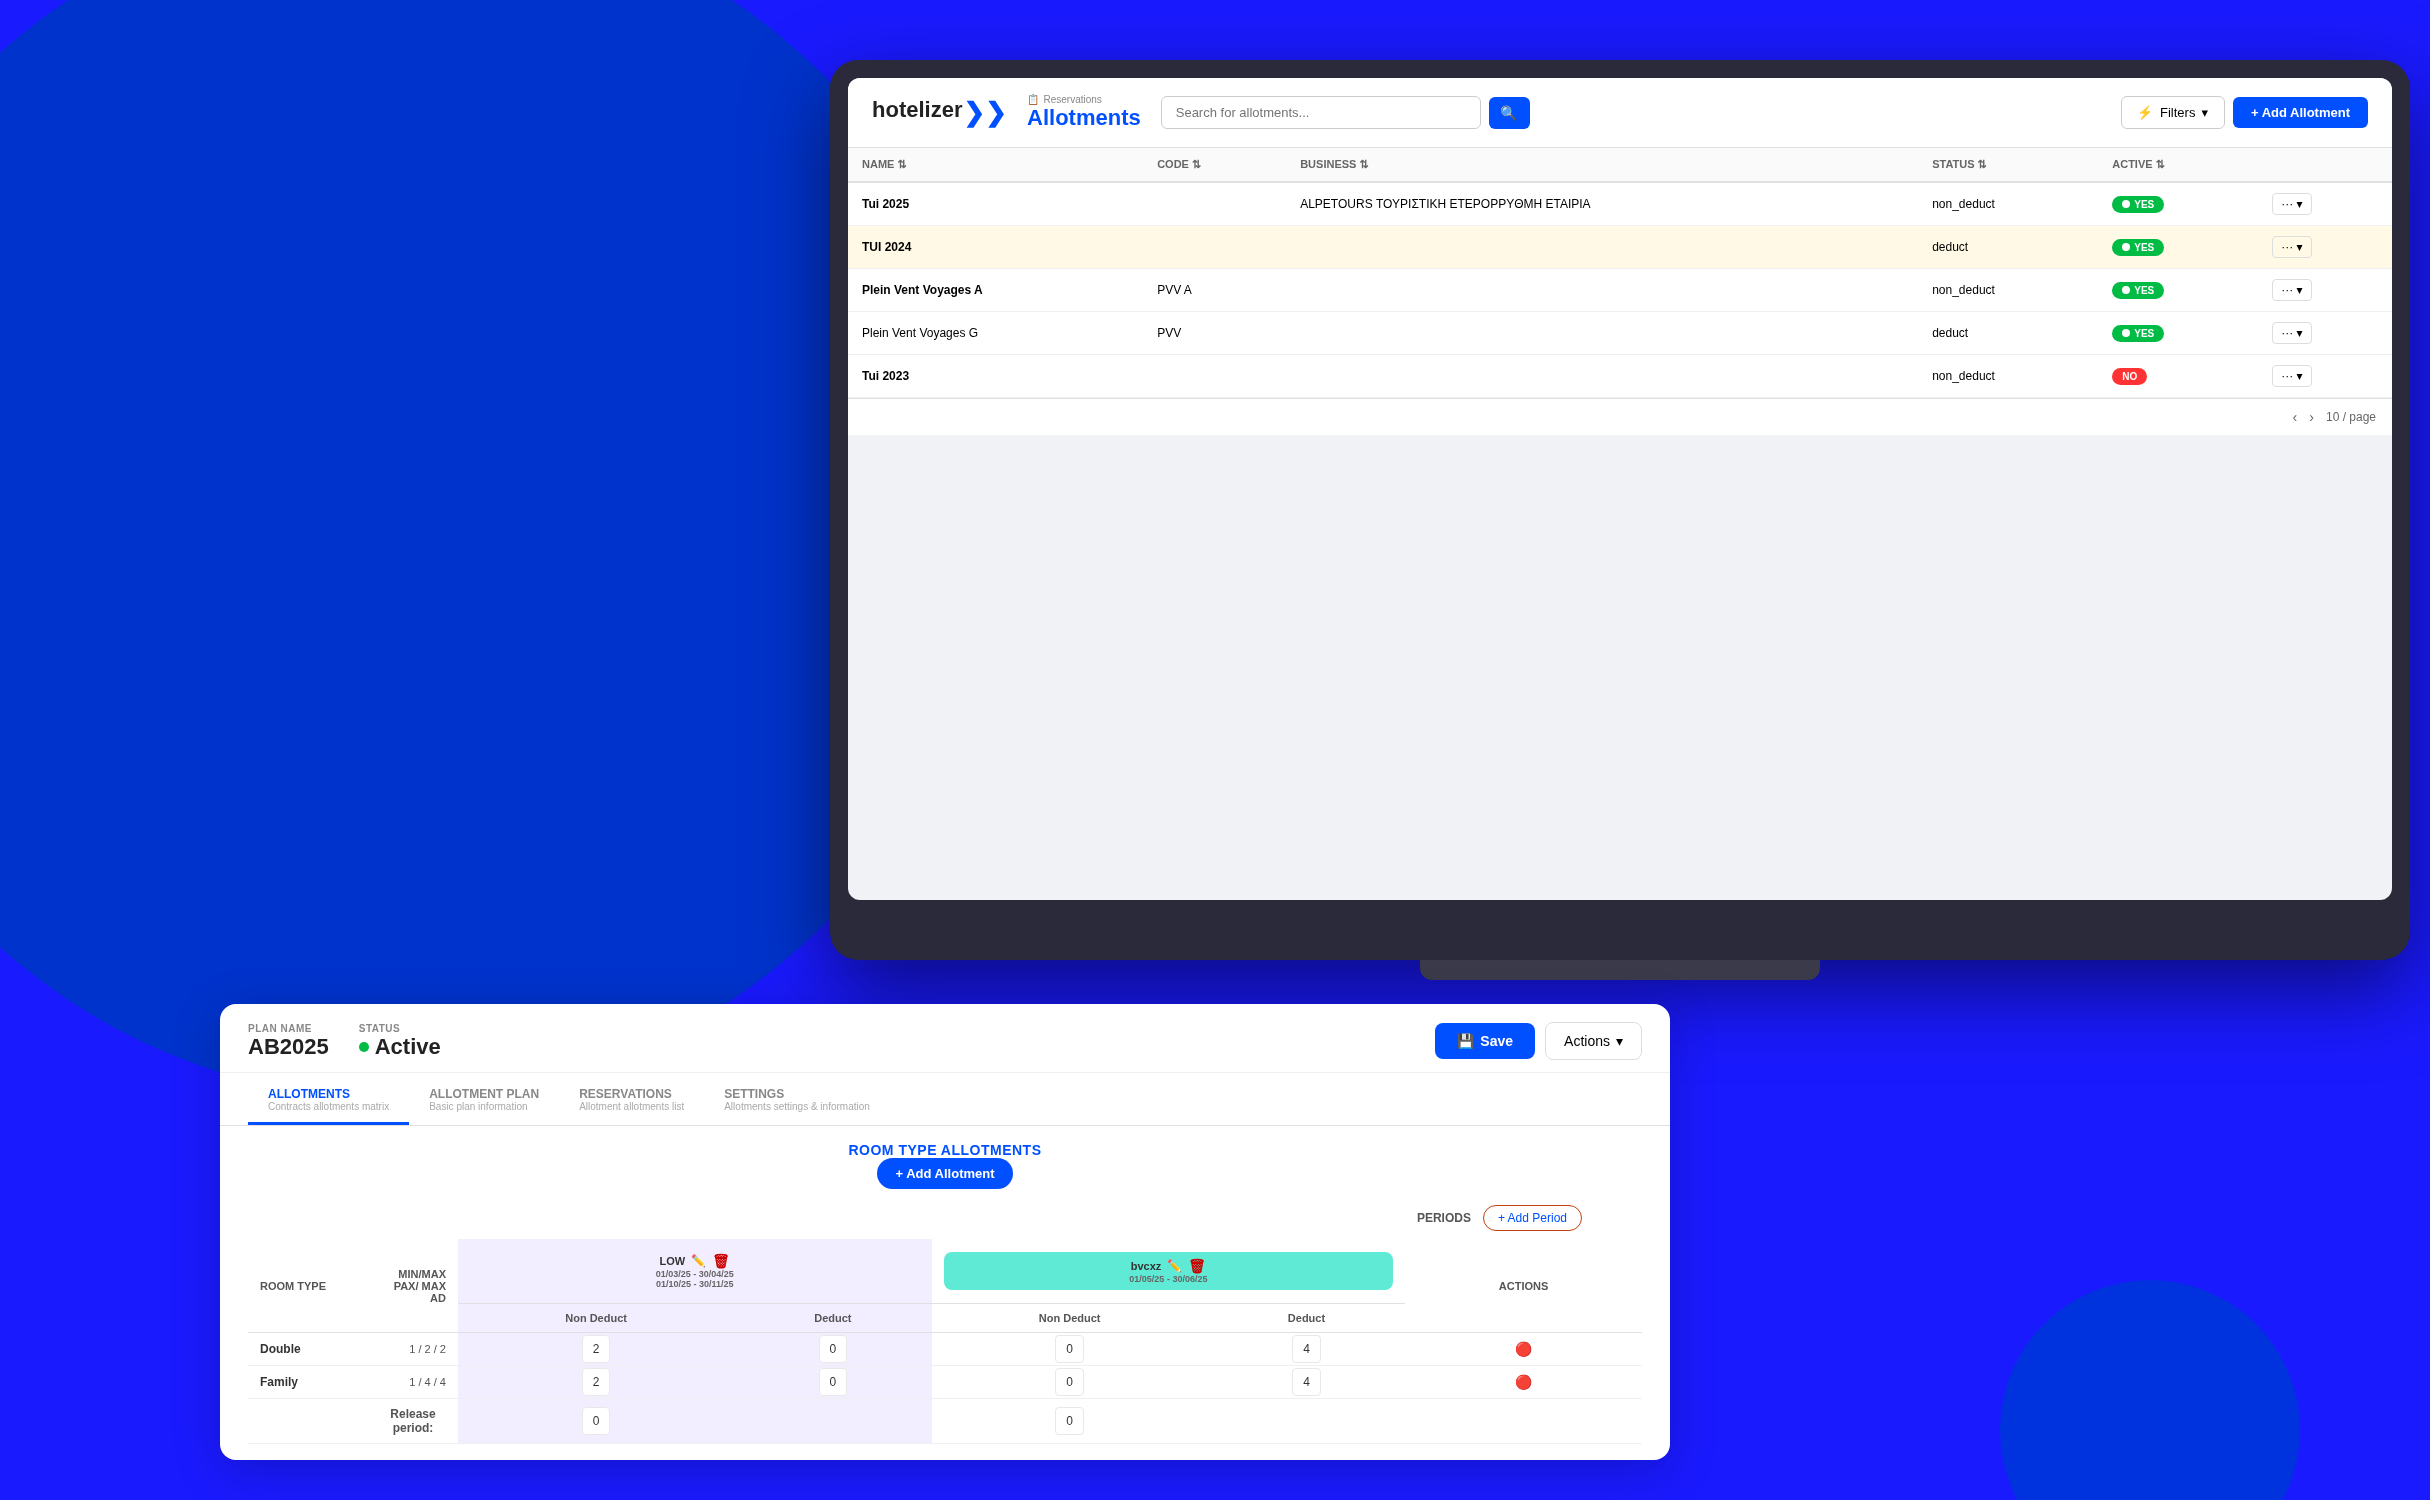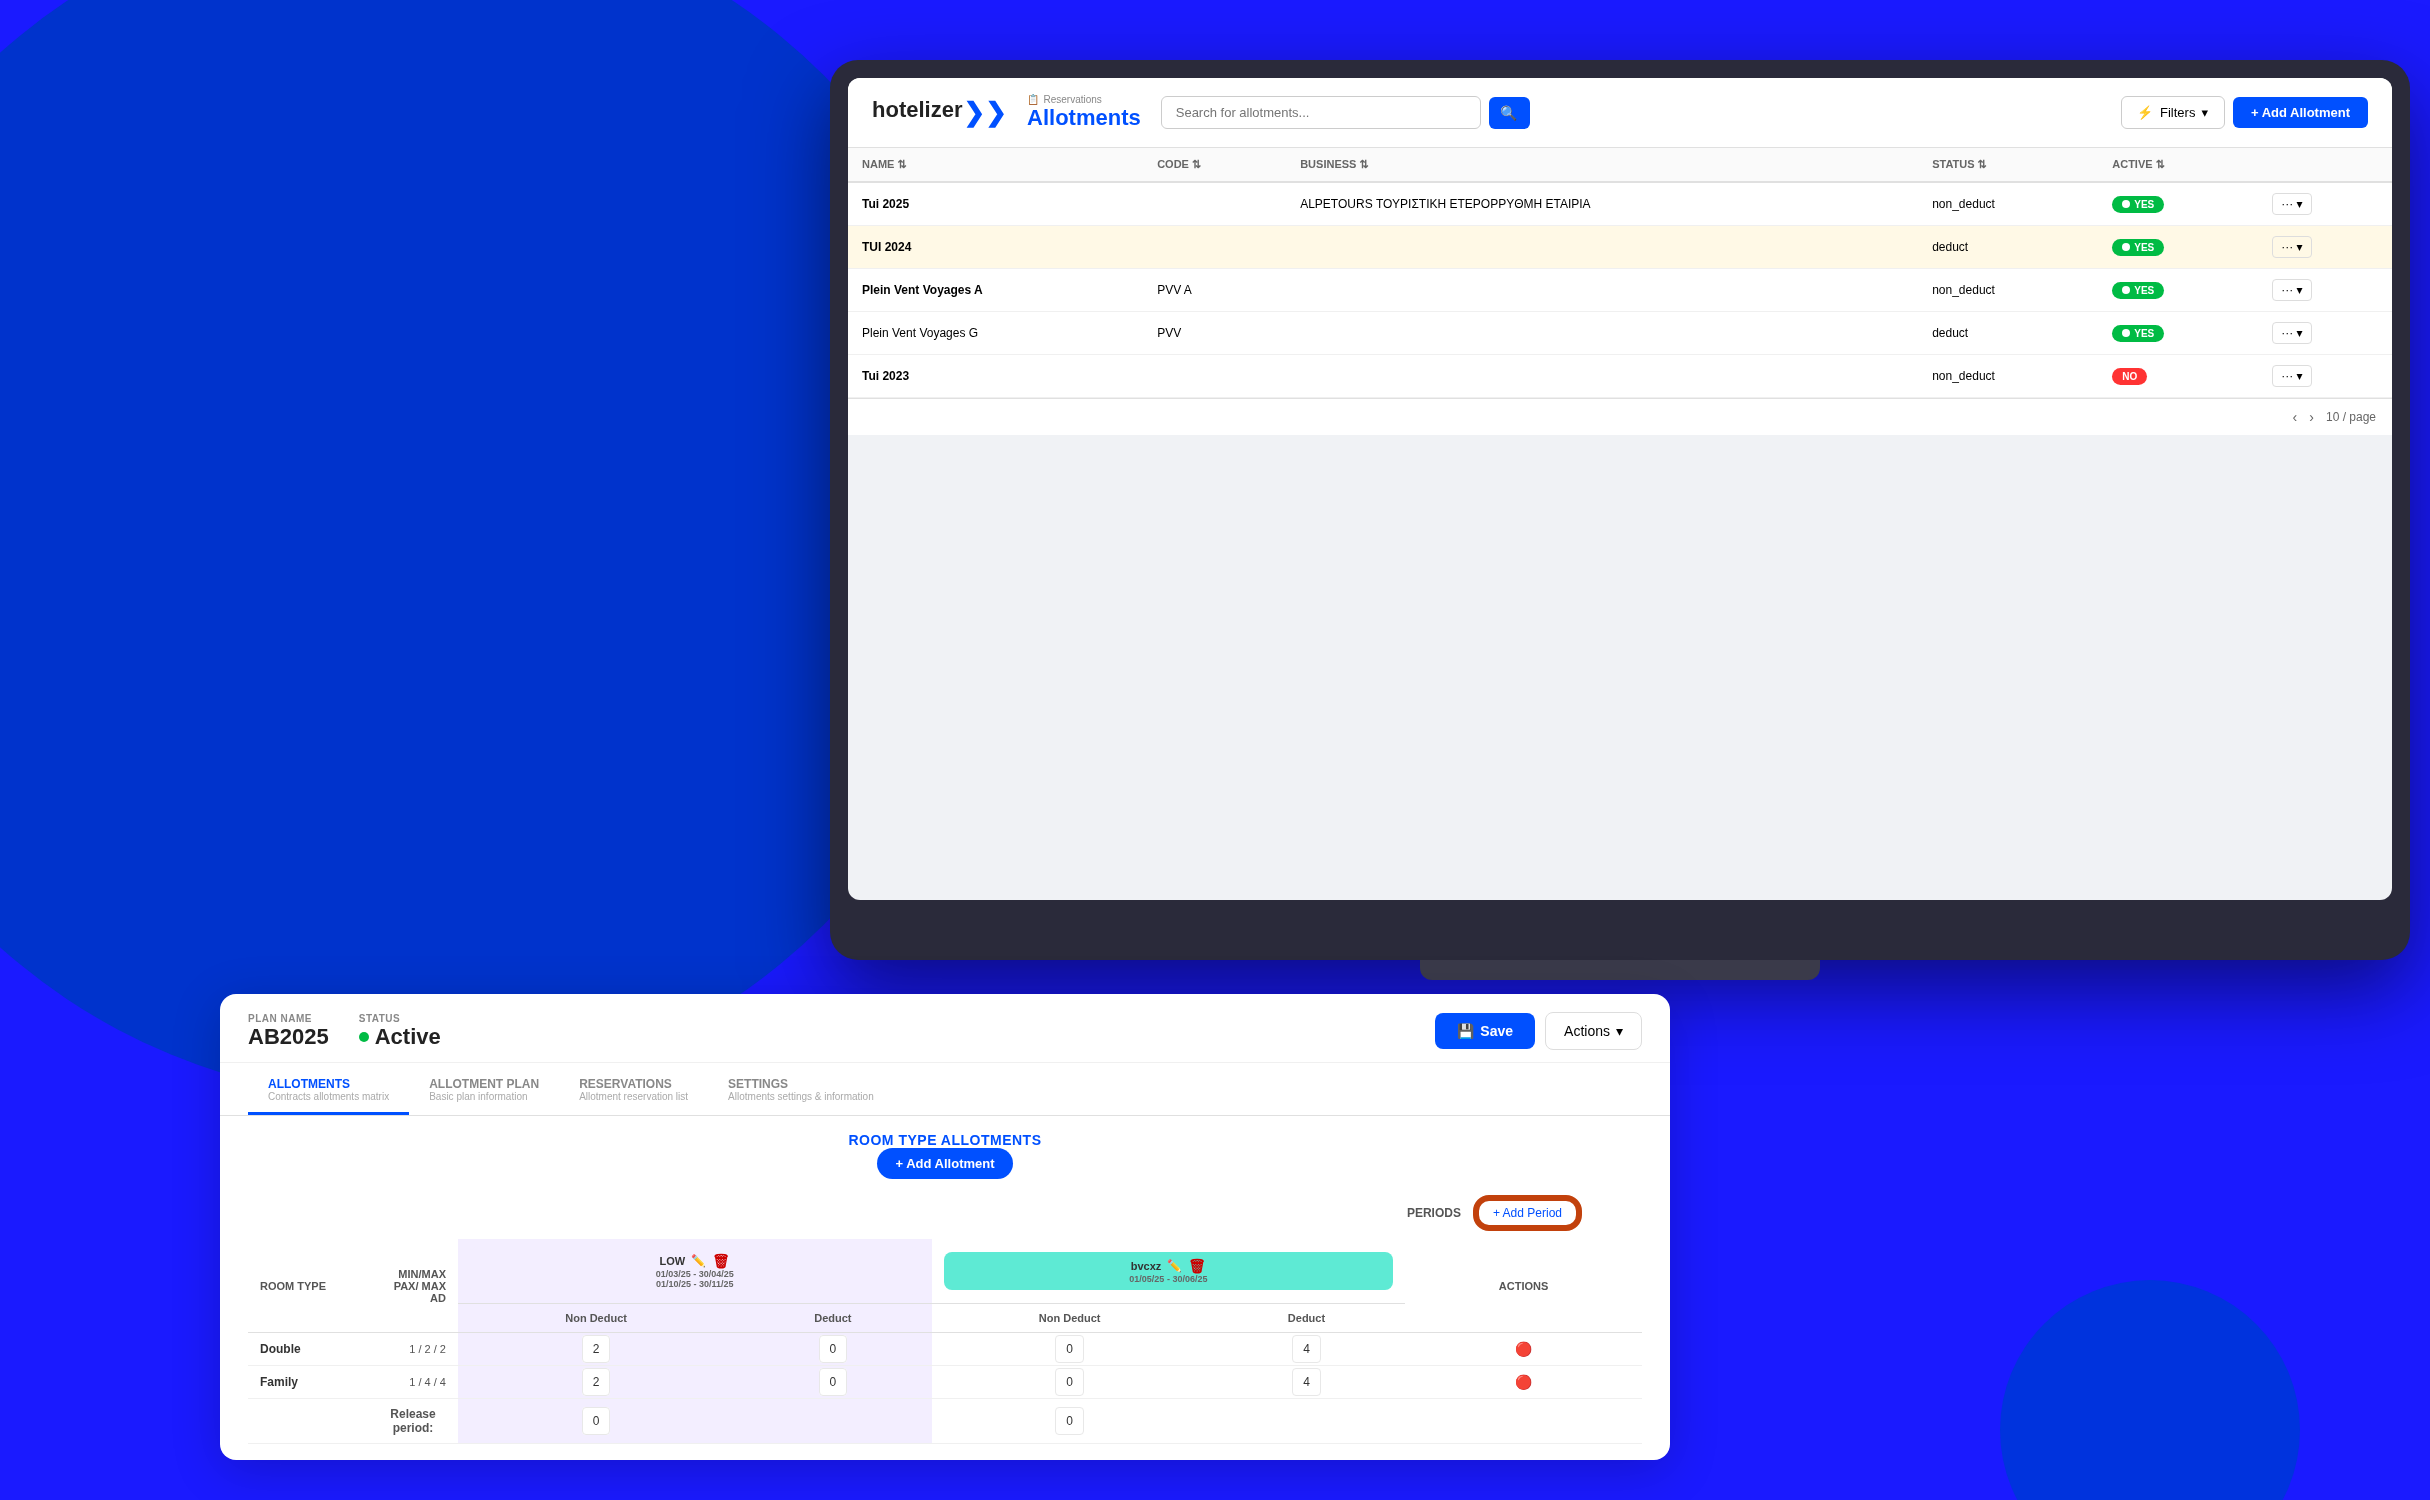--- a/index.html
+++ b/index.html
@@ -351,21 +351,21 @@
       margin-bottom: 8px;
       padding-right: 60px;
     }
     .periods-label {
       font-size: 12px;
       font-weight: 600;
       color: #555;
     }
     .add-period-btn {
       background: white;
-      border: 6px solid #c2410c;
+      border: 1px solid #c2410c;
       color: #0050ff;
       padding: 5px 14px;
       border-radius: 16px;
       font-size: 12px;
       cursor: pointer;
     }
 
     
     .allotments-grid {
       width: 100%;
@@ -585,21 +585,21 @@
   <div class="tab-item active">
       <div style="font-weight:700;">ALLOTMENTS</div>
       <div class="tab-subtitle">Contracts allotments matrix</div>
     </div>
       <div class="tab-item">
       <div style="font-weight:700;">ALLOTMENT PLAN</div>
       <div class="tab-subtitle">Basic plan information</div>
     </div>
       <div class="tab-item">
       <div style="font-weight:700;">RESERVATIONS</div>
-      <div class="tab-subtitle">Allotment reservation list</div>
+      <div class="tab-subtitle">Allotment allotments list</div>
     </div>
       <div class="tab-item">
       <div style="font-weight:700;">SETTINGS</div>
       <div class="tab-subtitle">Allotments settings &amp; information</div>
     </div>
     </div>
 
   <div class="rta-section">
     <div class="rta-header">
       <span class="rta-title">ROOM TYPE ALLOTMENTS</span>

